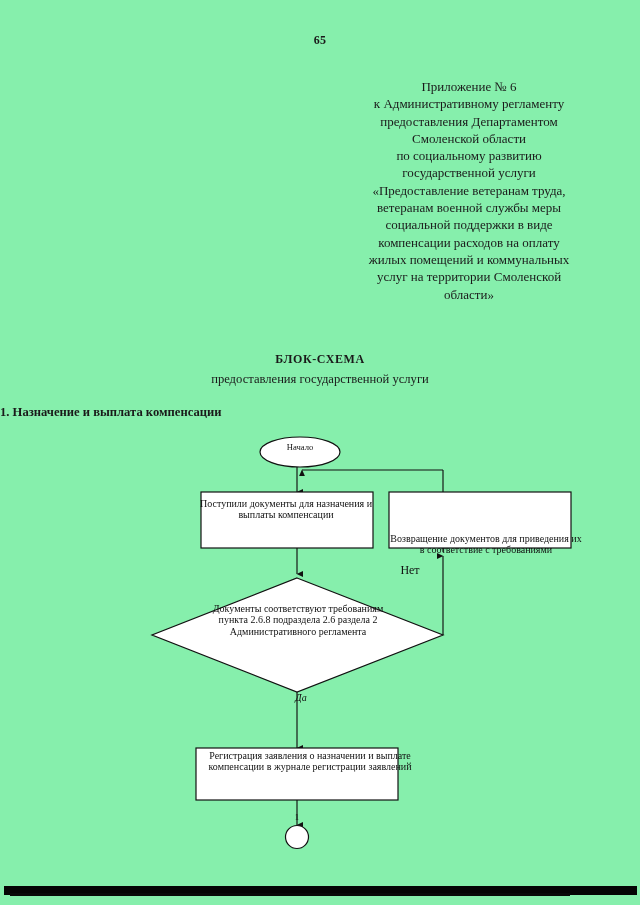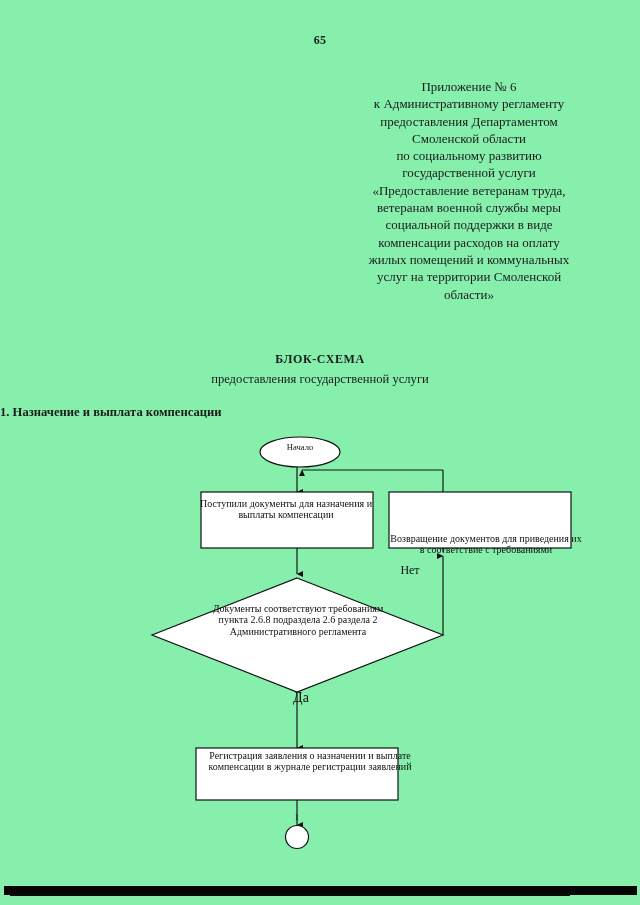--- a/index.html
+++ b/index.html
@@ -128,21 +128,22 @@
   #label-no {
     left: 392px;
     top: 565px;
     width: 36px;
     font-size: 12px;
   }
   #label-yes {
     left: 283px;
     top: 692px;
     width: 36px;
-    font-size: 14px;
+    font-size: 10px;
+    font-style: italic;
   }
   
   #connector-label {
     left: 274px;
     top: 812px;
     width: 46px;
     font-size: 8.6px;
   }
 
   

